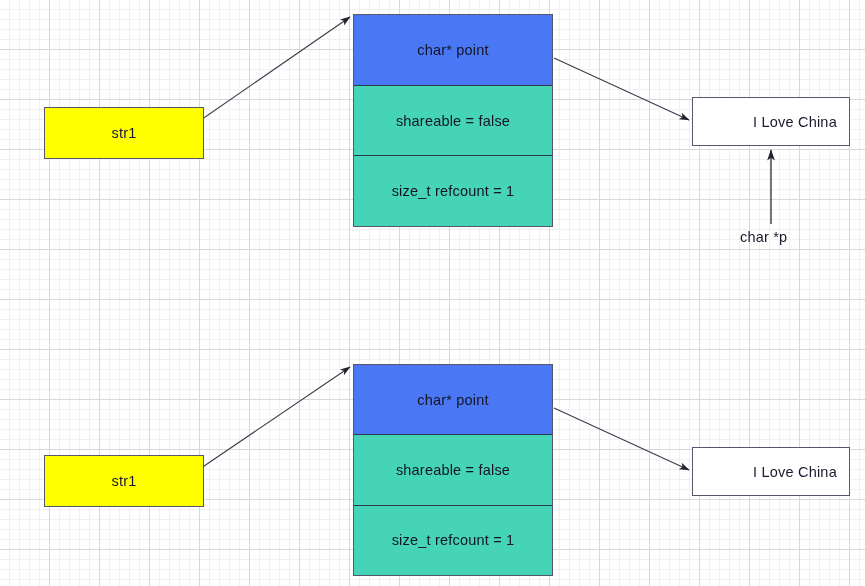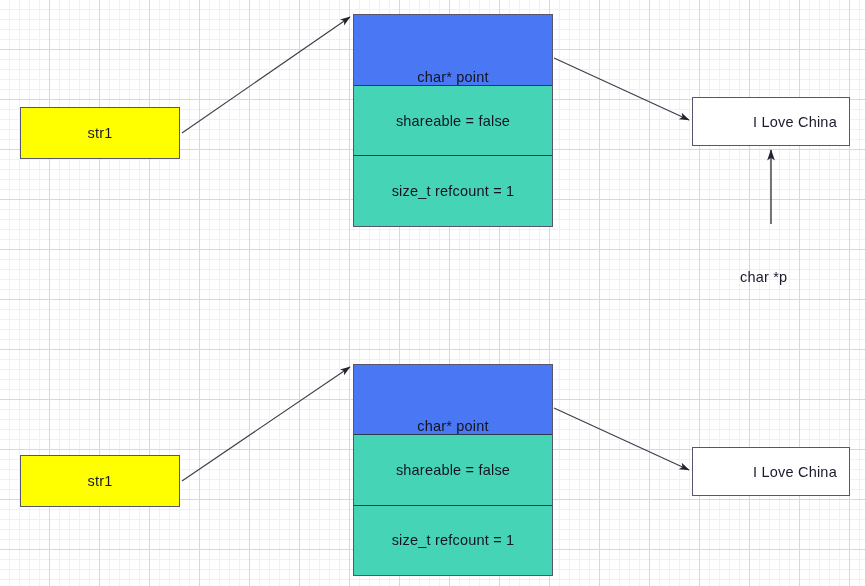--- a/index.html
+++ b/index.html
@@ -41,20 +41,21 @@
     align-items: center;
     justify-content: center;
     color: #1a1a2e;
     font-size: 14.5px;
     letter-spacing: 0.2px;
     white-space: nowrap;
   }
   .node-yellow {
     background: #ffff00;
     border: 1.4px solid #56566e;
+    margin-left: 24px;
   }
   .struct {
     position: absolute;
     box-sizing: border-box;
     border: 1.4px solid #56566e;
     display: flex;
     flex-direction: column;
   }
   .struct-row {
     box-sizing: border-box;
@@ -62,21 +63,20 @@
     align-items: center;
     justify-content: center;
     color: #141423;
     font-size: 14.5px;
     letter-spacing: 0.2px;
     white-space: nowrap;
     flex: 1 1 0;
   }
   .row-blue {
     background: #4a78f5;
-    align-items: flex-end;
   }
   .row-teal {
     background: #45d5b6;
   }
   .row-divider {
     border-top: 1.3px solid #2b3a4a;
   }
   .node-plain {
     background: #ffffff;
     border: 1.4px solid #56566e;
@@ -126,21 +126,21 @@
     </div>
     <div class="struct-row row-teal row-divider">
       <span>size_t refcount = 1</span>
     </div>
   </div>
 
   <div class="node node-plain" style="left:692px; top:97px; width:158px; height:49px;">
     <span>I Love China</span>
   </div>
 
-  <div class="free-label" style="left:740px; top:229px;margin-top:40px;">
+  <div class="free-label" style="left:740px; top:229px;">
     <span>char *p</span>
   </div>
 
   <div class="node node-yellow" style="left:20px; top:455px; width:160px; height:52px;">
     <span>str1</span>
   </div>
 
   <div class="struct" style="left:353px; top:364px; width:200px; height:212px;">
     <div class="struct-row row-blue">
       <span>char* point</span>

